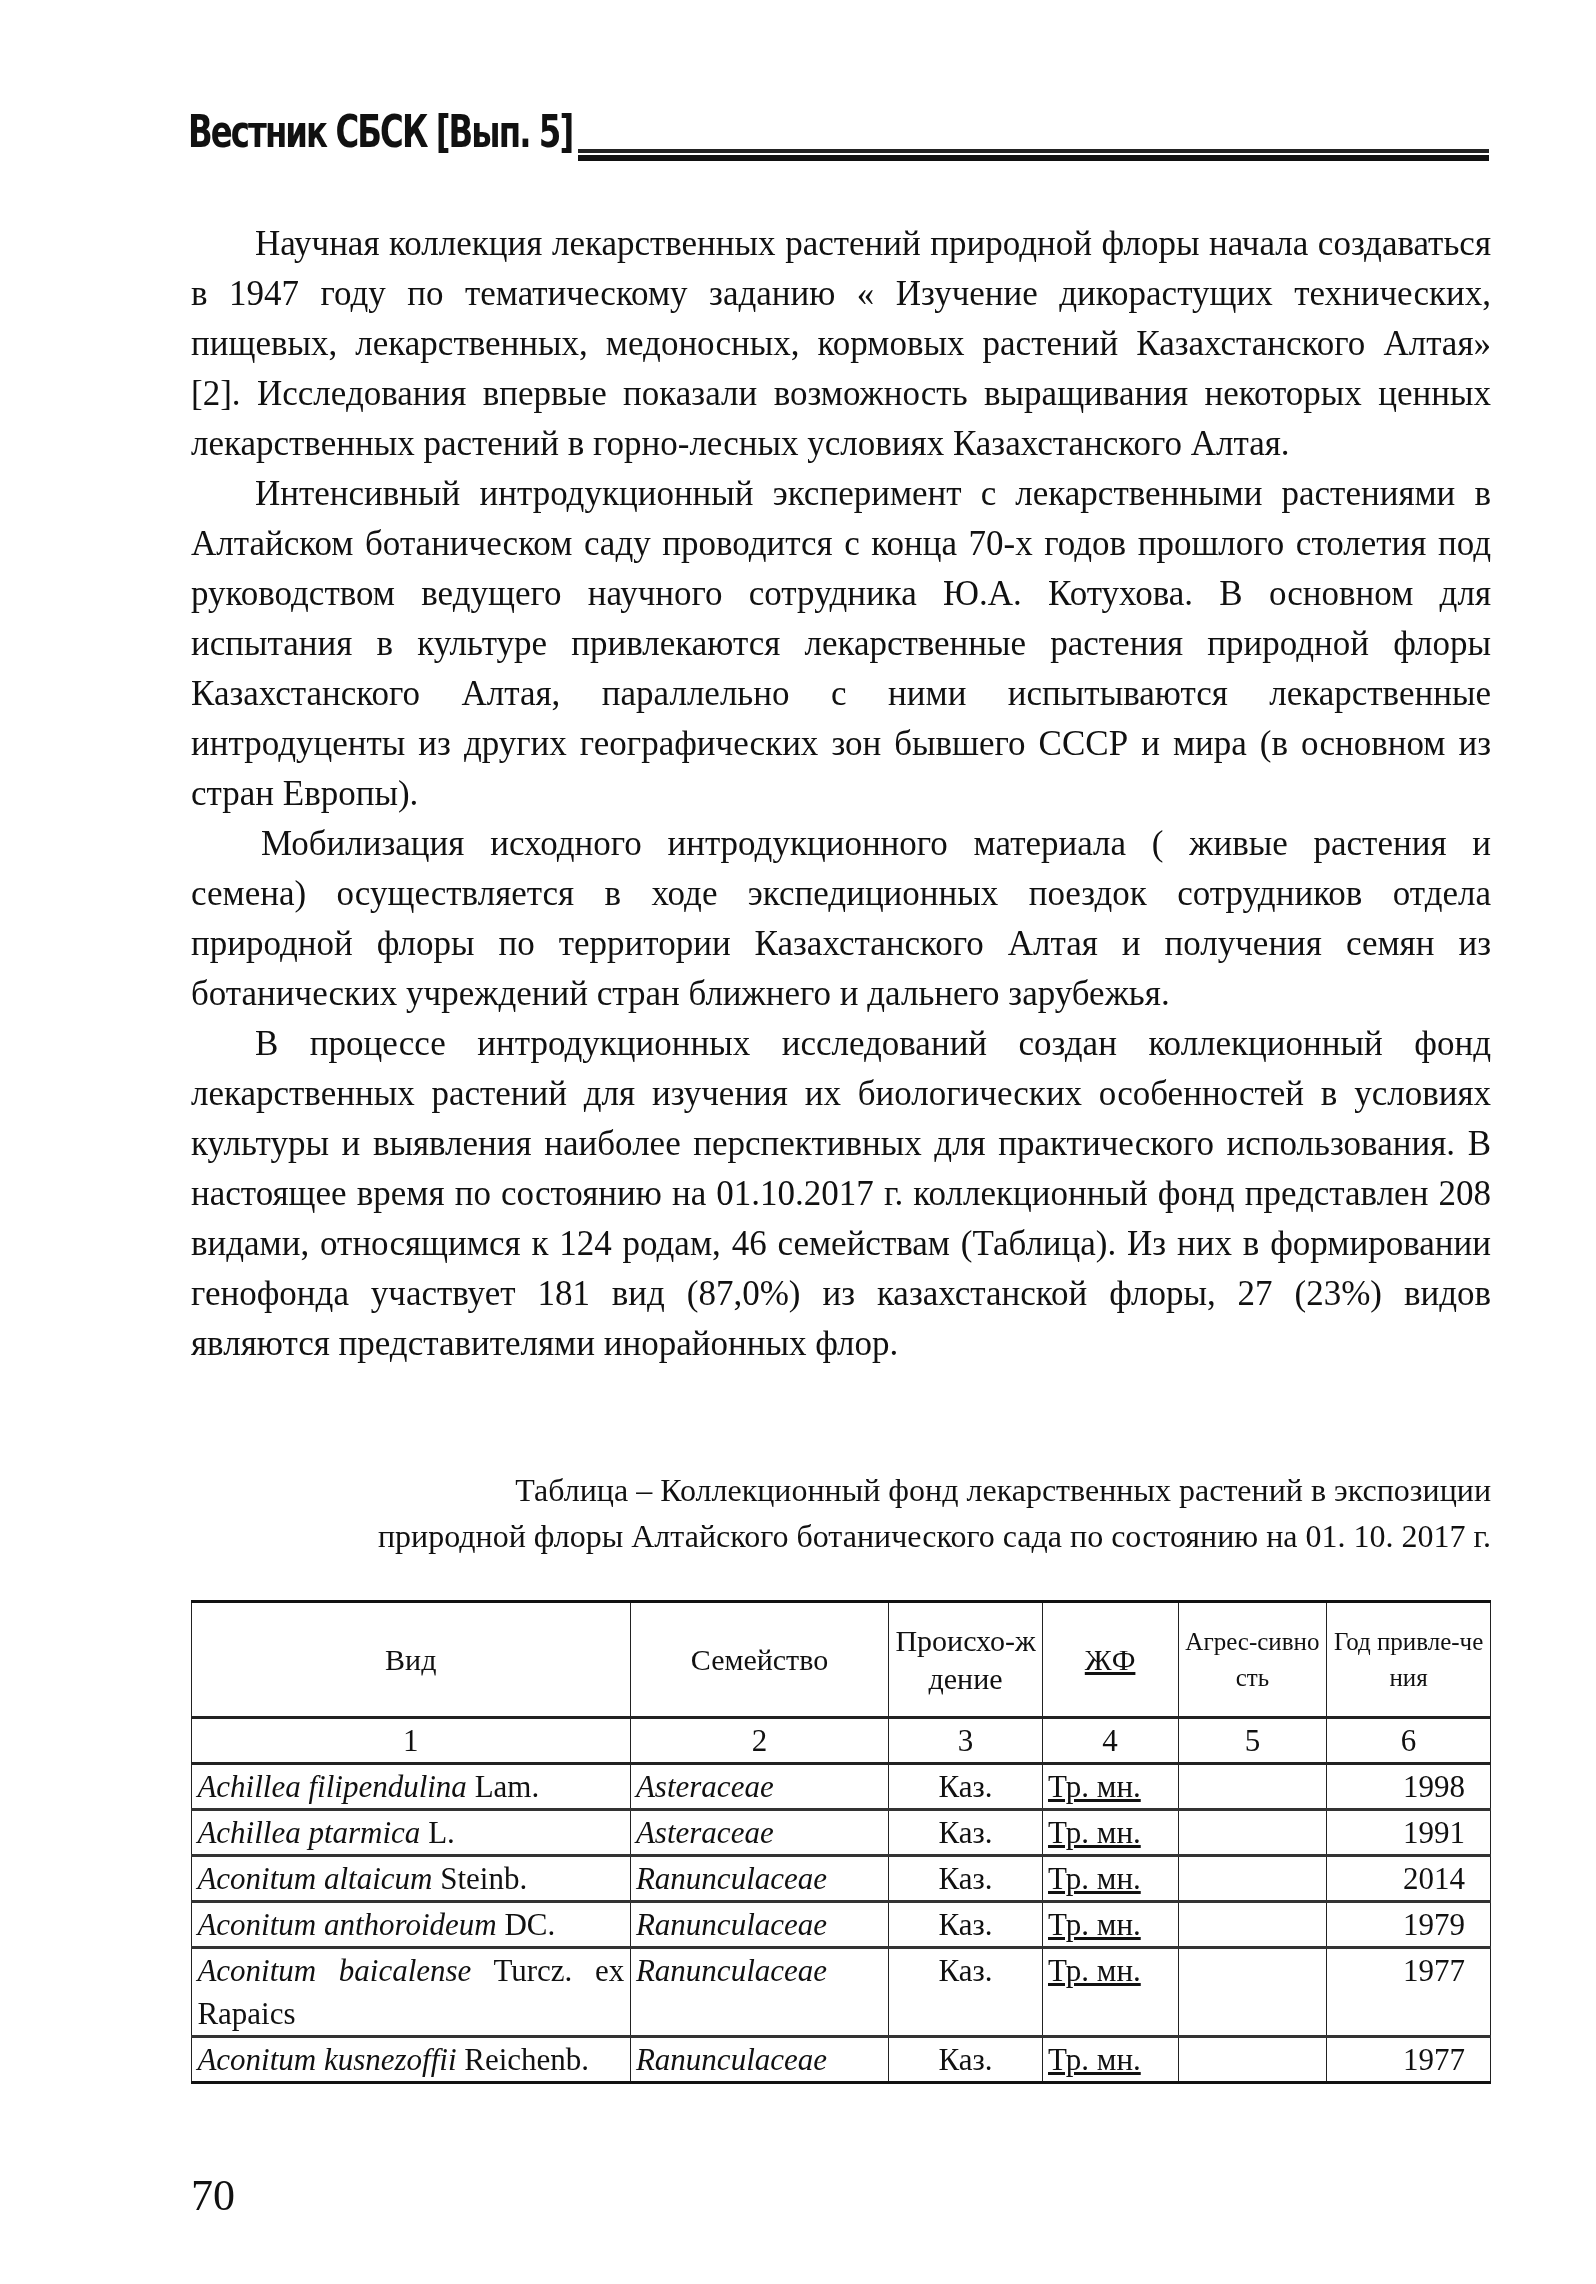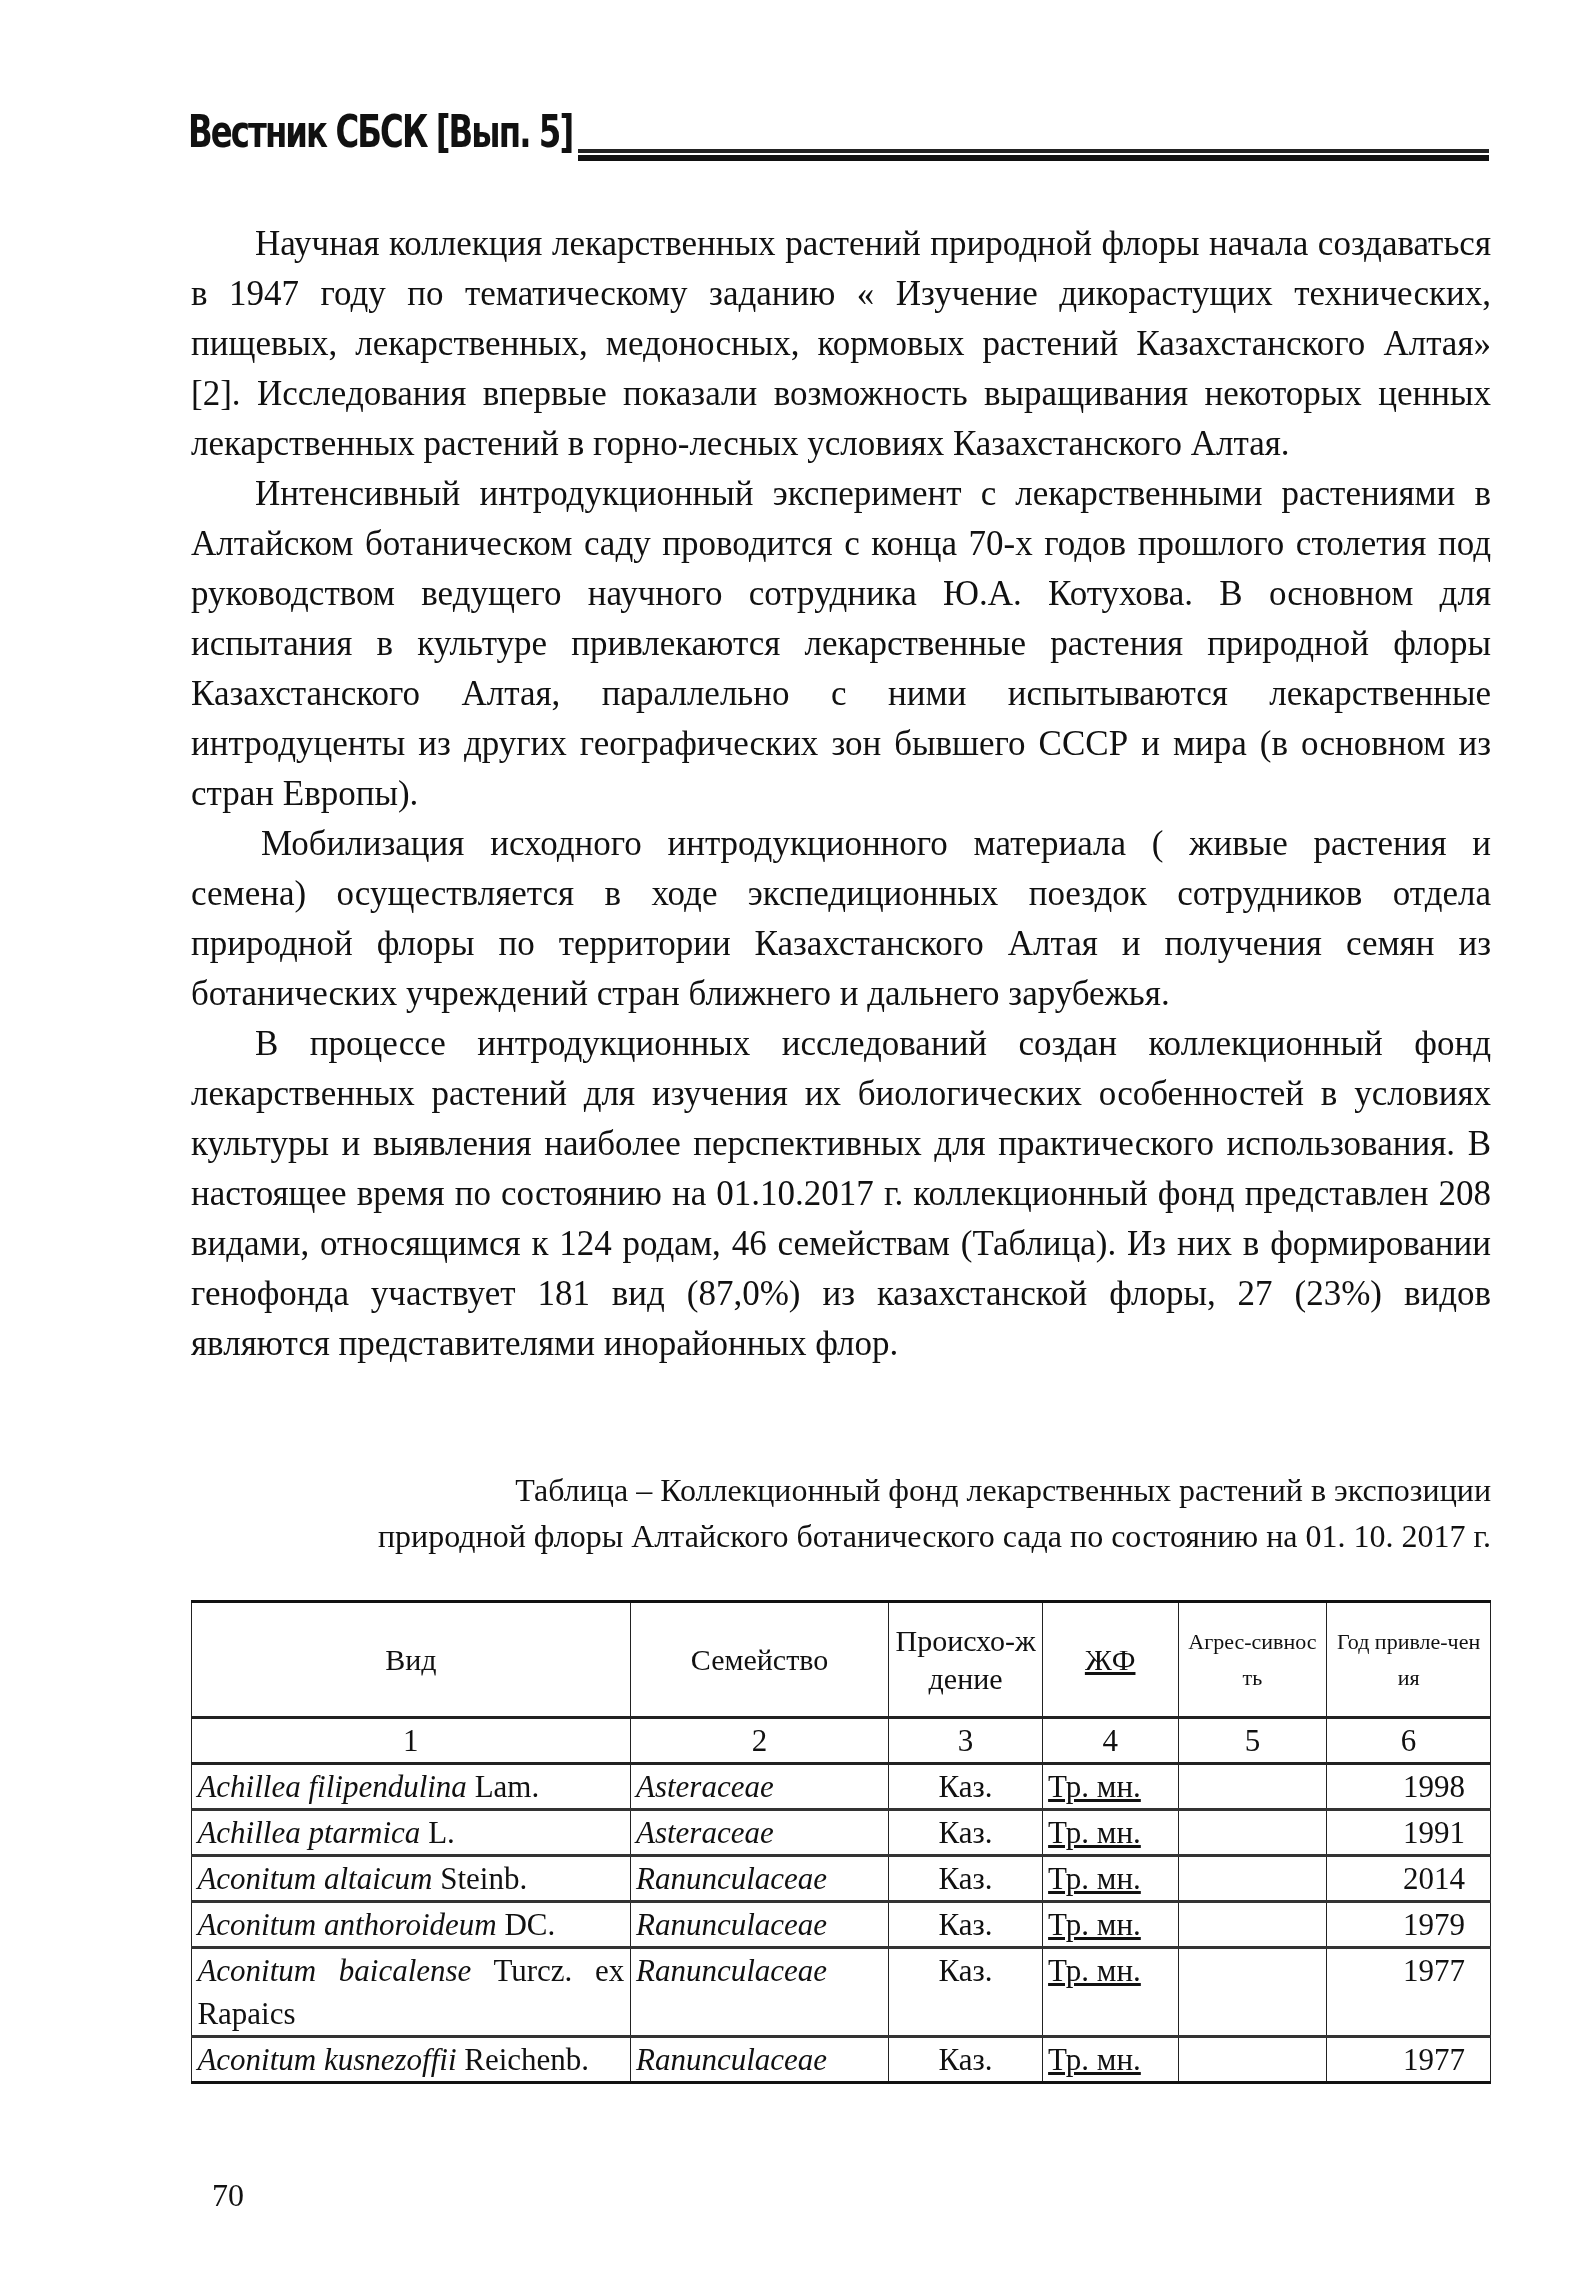--- a/index.html
+++ b/index.html
@@ -38,37 +38,37 @@
 
     table.coll {
       position: absolute; left: 191px; top: 1600px; width: 1300px;
       border-collapse: collapse; font-size: 31px; line-height: 43px;
       border-top: 3.6px solid #111; border-bottom: 3.6px solid #111;
     }
     table.coll td, table.coll th {
       border: 1.8px solid #222; padding: 0 5.4px; vertical-align: top; font-weight: normal;
     }
     table.coll th { vertical-align: middle; text-align: center; font-size: 30px; line-height: 38px; }
-    table.coll th.small { font-size: 22px; line-height: 36px; }
+    table.coll th.small { font-size: 25px; line-height: 36px; }
     table.coll tr.hdr th { height: 113px; }
     table.coll tr.nums td { text-align: center; border-top: 3.6px solid #222; }
     table.coll tr.row td { border-top: 3.6px solid #333; }
     table.coll tr.row:first-of-type td { border-top: 3.6px solid #222; }
     .c-vid { width: 440px; }
     .c-fam { width: 250px; }
     .c-orig { width: 146px; text-align: center; margin-left: 16px; }
     .c-lf { width: 128px; text-decoration: underline; }
     .c-agr { width: 143px; }
     .c-year { width: 136px; text-align: right; padding-right: 25px !important; }
     .sp { font-style: italic; }
     .fam { font-style: italic; }
     .c-vid.just { text-align: justify; text-align-last: left; }
 
     .page-number {
-      position: absolute; left: 191px; top: 2176px; font-size: 32px; line-height: 39px; margin-left: 21px;
+      position: absolute; left: 191px; top: 2176px; font-size: 44px; line-height: 39px;
     }
   </style>
 </head>
 <body>
 
 <div class="running-head">
   <span class="running-title">Вестник СБСК [Вып. 5]</span>
 </div>
 <div class="head-rule">
   <div class="r1"></div>

